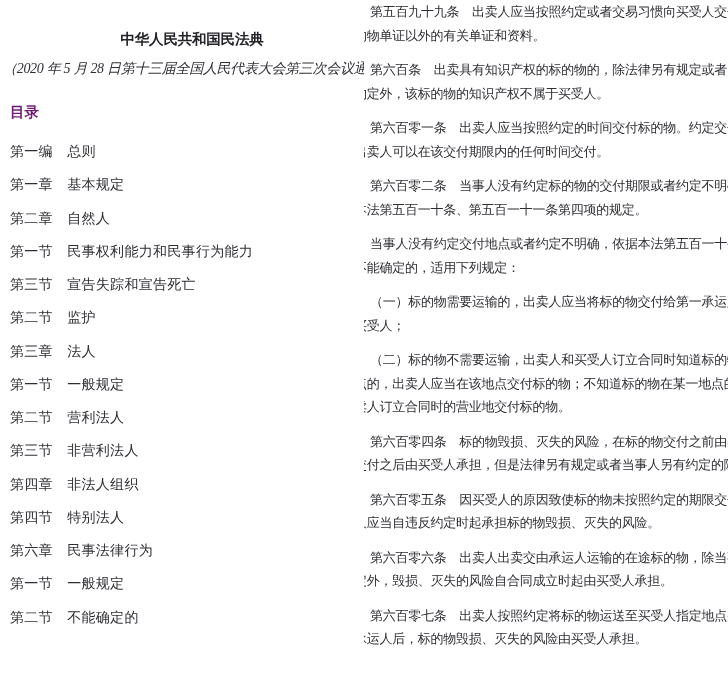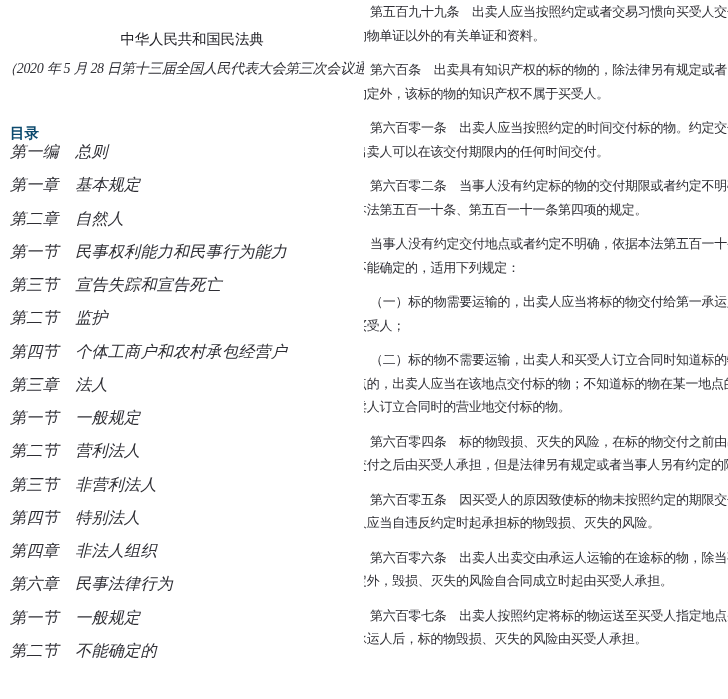--- a/index.html
+++ b/index.html
@@ -4,27 +4,27 @@
 <style>
   html,body{margin:0;padding:0;}
   body{width:728px;height:699px;overflow:hidden;background:#ffffff;
        font-family:"Liberation Serif","DejaVu Serif",serif;color:#2e2e34;}
   .screen{position:relative;width:728px;height:699px;background:#ffffff;overflow:hidden;}
 
   
   .page-left{position:absolute;left:0;top:0;width:364px;height:699px;overflow:hidden;}
   .doc-title{position:absolute;left:0;top:30px;width:384px;text-align:center;
              font-family:"Liberation Sans","DejaVu Sans",sans-serif;
-             font-weight:normal;font-size:14.5px;letter-spacing:-0.2px;white-space:nowrap;color:#232329;}
+             font-weight:bold;font-size:14.5px;letter-spacing:-0.2px;white-space:nowrap;color:#232329;}
   .doc-subtitle{position:absolute;left:3px;top:60px;white-space:nowrap;
              font-style:italic;font-size:14px;letter-spacing:-0.3px;}
-  .toc-heading{position:absolute;left:10px;top:124px;font-weight:bold;font-size:14.5px;
-             font-family:Liberation Serif, serif;color:#0c4a6e;}
+  .toc-heading{position:absolute;left:10px;top:103px;font-weight:bold;font-size:14.5px;
+             font-family:Liberation Serif, serif;color:#701a75;}
   .toc-list{position:absolute;left:10px;top:145px;}
-  .toc-item{font-size:16px;line-height:14px;margin-bottom:19.25px;white-space:nowrap;letter-spacing:0.3px;font-style:italic;}
+  .toc-item{font-size:14px;line-height:14px;margin-bottom:19.25px;white-space:nowrap;letter-spacing:0.3px;}
 
   
   .page-right{position:absolute;left:364px;top:0;width:364px;height:699px;overflow:hidden;
               font-size:13px;letter-spacing:-0.25px;}
   .para{margin:0;}
   .para + .para{margin-top:11px;}
   .line{height:23.5px;line-height:23.5px;white-space:nowrap;}
   .line.first{margin-left:6px;}   
   .line.cont{margin-left:-10px;}  
 </style>
@@ -37,27 +37,26 @@
     <div class="doc-title">中华人民共和国民法典</div>
     <div class="doc-subtitle">（2020 年 5 月 28 日第十三届全国人民代表大会第三次会议通过）</div>
     <div class="toc-heading">目录</div>
     <div class="toc-list">
         <div class="toc-item">第一编　总则</div>
         <div class="toc-item">第一章　基本规定</div>
         <div class="toc-item">第二章　自然人</div>
         <div class="toc-item">第一节　民事权利能力和民事行为能力</div>
         <div class="toc-item">第三节　宣告失踪和宣告死亡</div>
         <div class="toc-item">第二节　监护</div>
-        <div class="toc-item">第四节　个体工商户和农村承包经营户</div>
         <div class="toc-item">第三章　法人</div>
         <div class="toc-item">第一节　一般规定</div>
         <div class="toc-item">第二节　营利法人</div>
         <div class="toc-item">第三节　非营利法人</div>
+        <div class="toc-item">第四章　非法人组织</div>
         <div class="toc-item">第四节　特别法人</div>
-        <div class="toc-item">第四章　非法人组织</div>
         <div class="toc-item">第六章　民事法律行为</div>
         <div class="toc-item">第一节　一般规定</div>
         <div class="toc-item">第二节　不能确定的</div>
       </div>
   </div>
 
   <div class="page-right">
     <div>
         <div class="para">
           <div class="line first">第五百九十九条　出卖人应当按照约定或者交易习惯向买受人交付提取标</div>

